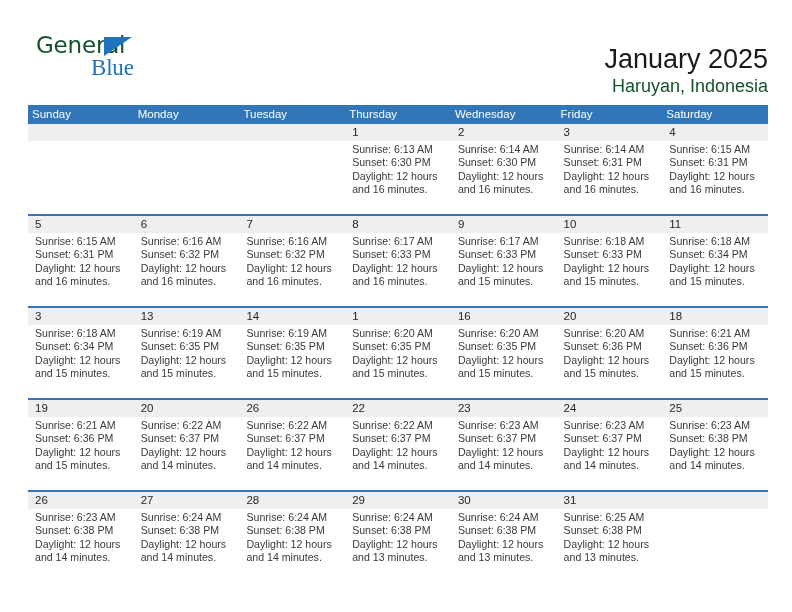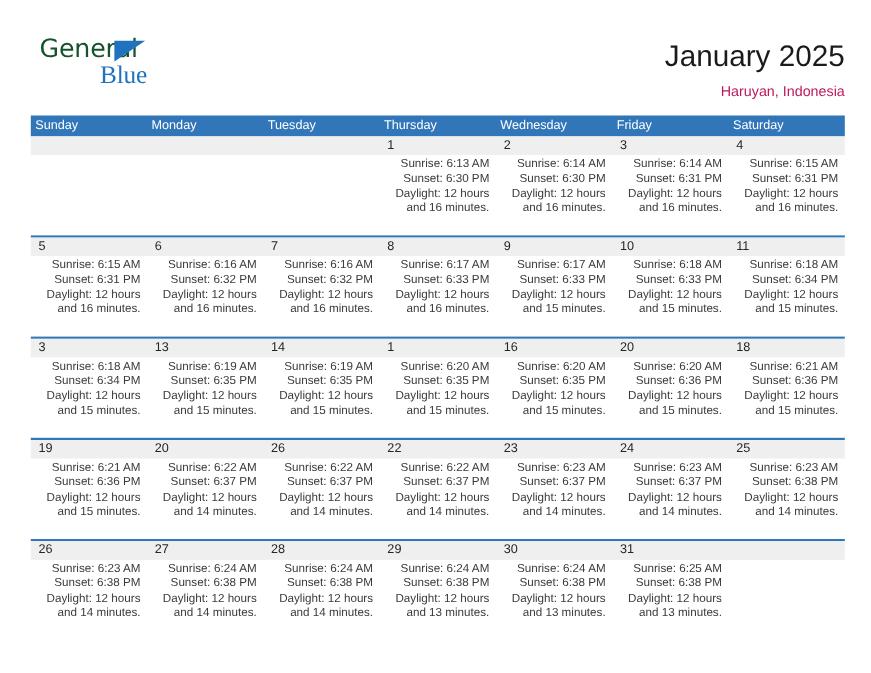--- a/index.html
+++ b/index.html
@@ -63,36 +63,35 @@
     font-size: 23px;
     letter-spacing: -0.2px;
     color: #1f72bd;
     font-family: Liberation Serif, serif;
     font-weight: 400;
     line-height: 26px;
   }
   .title-block {
     position: absolute;
     right: 0px;
-    top: 8px;
+    top: 16px;
     text-align: right;
   }
   .cal-title {
     font-size: 27px;
     font-weight: 400;
     color: #1a1a1a;
     line-height: 34px;
     white-space: nowrap;
   }
   .cal-subtitle {
-    font-size: 13px;
+    font-size: 18px;
     font-weight: 400;
-    color: #be185d;
+    color: #14532d;
     line-height: 20px;
-    margin-top: 5px;
     white-space: nowrap;
   }
 
   
   .calendar {
     position: absolute;
     left: 28px;
     top: 105px;
     width: 740px;
   }
@@ -120,21 +119,20 @@
   }
   .week-numbers {
     display: flex;
     background: #efefef;
     height: 17px;
   }
   .week-body {
     display: flex;
     background: #ffffff;
     height: 73px;
-    text-align: right;
   }
   .daynum {
     flex: 1 1 0;
     font-size: 11.5px;
     line-height: 17px;
     padding-left: 7px;
     box-sizing: border-box;
     color: #262626;
   }
   .cell {

